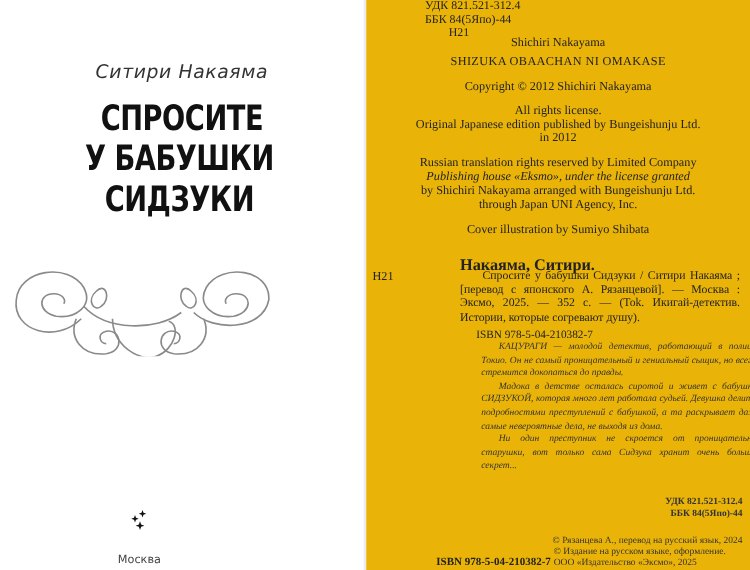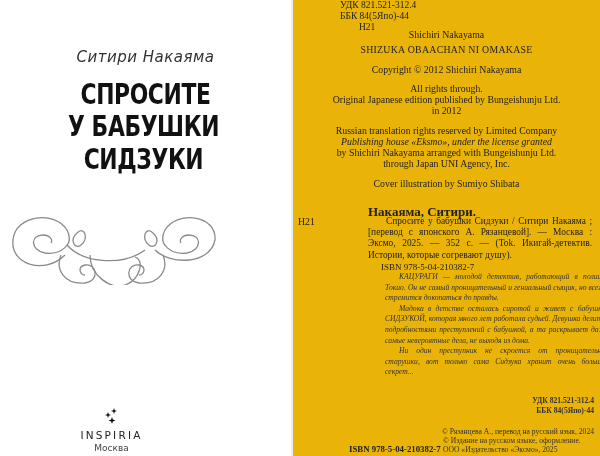--- a/index.html
+++ b/index.html
@@ -44,36 +44,35 @@
     <path d="M150 55 C 165 70, 205 70, 210 45 C 212 20, 172 15, 160 35 C 152 50, 167 60, 182 58 C 197 55, 197 40, 184 40 C 177 40, 174 45, 176 48"></path>
     <path d="M158 60 C 164 75, 154 90, 134 88 C 119 86, 122 68, 134 70 C 142 72, 139 80, 134 80"></path>
     <path d="M148 38 C 140 30, 136 45, 144 50 C 150 55, 156 45, 148 38"></path>
   </svg>
 
   <svg class="logo-stars" viewBox="0 0 14 16" fill="#111">
     <path d="M10 0 L10.8 2.2 L13 3 L10.8 3.8 L10 6 L9.2 3.8 L7 3 L9.2 2.2 Z"></path>
     <path d="M4 4 L4.8 6.2 L7 7 L4.8 7.8 L4 10 L3.2 7.8 L1 7 L3.2 6.2 Z"></path>
     <path d="M8 9 L8.9 11.6 L11.5 12.5 L8.9 13.4 L8 16 L7.1 13.4 L4.5 12.5 L7.1 11.6 Z"></path>
   </svg>
-  <div class="logo-name">INSPIRIA</div>
   <div class="logo-city">Москва</div>
 </div>
 
 <div class="divider"></div>
 
 <div class="right">
   <div class="t" style="left:47px;top:0px;">УДК 821.521-312.4</div>
   <div class="t" style="left:47px;top:11px;">ББК 84(5Япо)-44</div>
   <div class="t" style="left:66px;top:22px;">Н21</div>
 
   <div class="c" style="top:29px;">Shichiri Nakayama</div>
   <div class="c" style="top:44px;letter-spacing:0.3px;">SHIZUKA OBAACHAN NI OMAKASE</div>
   <div class="c" style="top:64px;">Copyright © 2012 Shichiri Nakayama</div>
 
-  <div class="c" style="top:83px;">All rights through.</div>
+  <div class="c" style="top:83px;">All rights license.</div>
   <div class="c" style="top:94px;">Original Japanese edition published by Bungeishunju Ltd.</div>
   <div class="c" style="top:105px;">in 2012</div>
 
   <div class="c" style="top:125px;">Russian translation rights reserved by Limited Company</div>
   <div class="c" style="top:136px;font-style:italic;">Publishing house «Eksmo», under the license granted</div>
   <div class="c" style="top:147px;">by Shichiri Nakayama arranged with Bungeishunju Ltd.</div>
   <div class="c" style="top:158px;">through Japan UNI Agency, Inc.</div>
 
   <div class="c" style="top:178px;">Cover illustration by Sumiyo Shibata</div>
 

